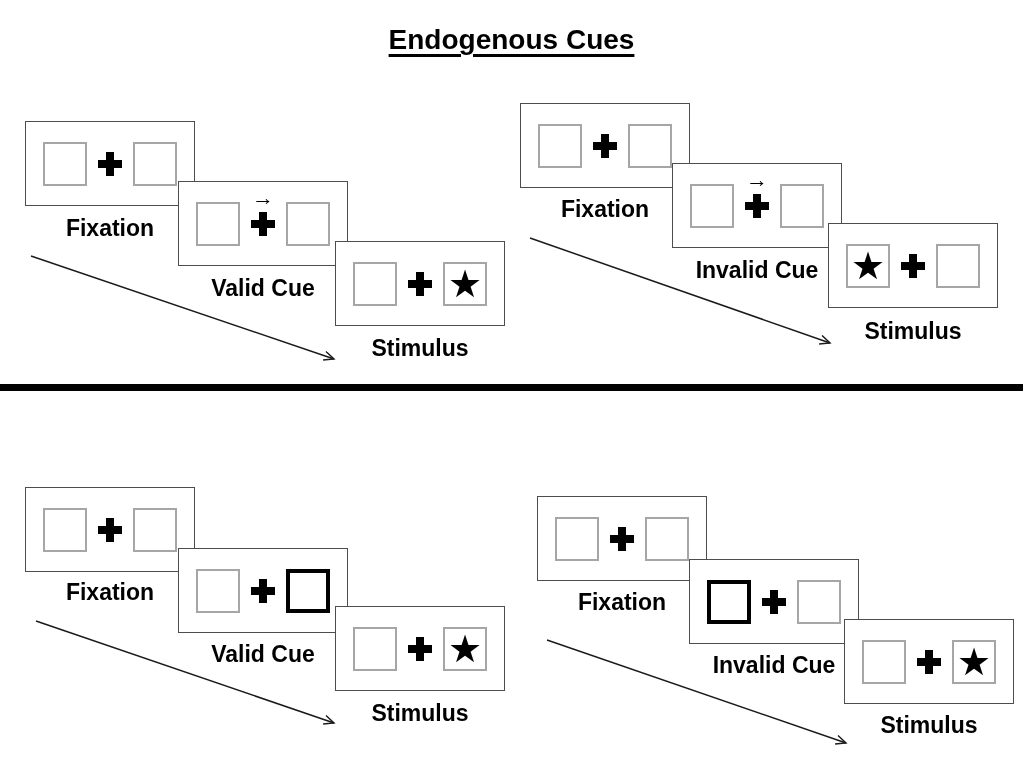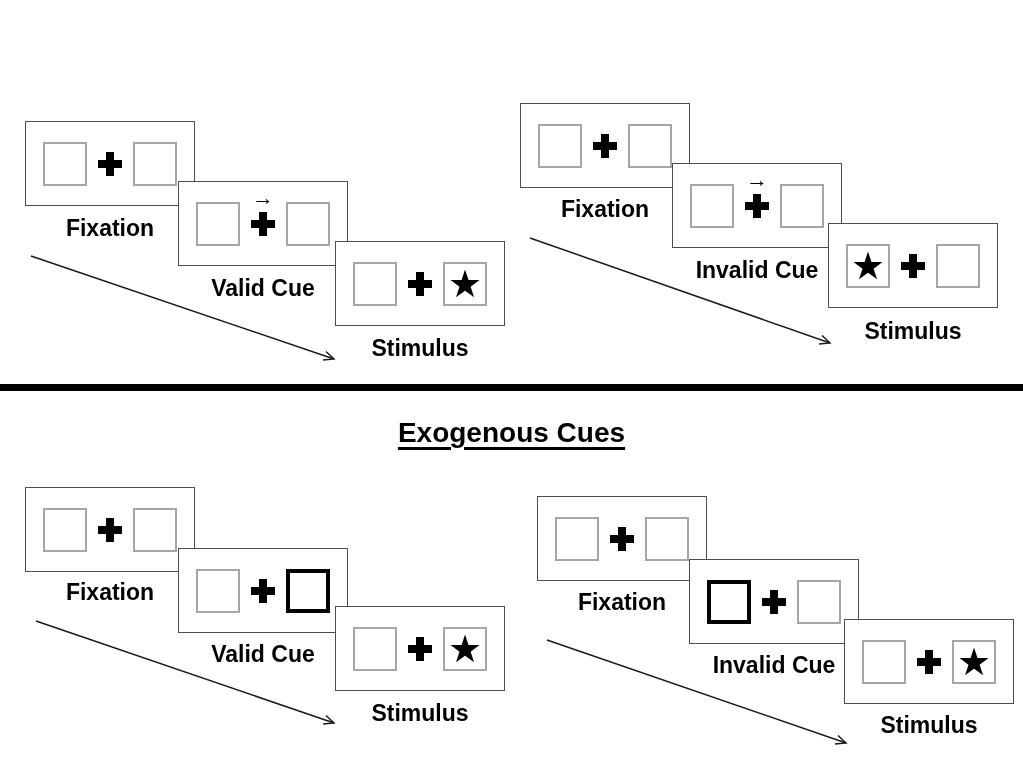--- a/index.html
+++ b/index.html
@@ -53,22 +53,22 @@
       <marker id="ah" markerWidth="14" markerHeight="12" refX="11" refY="5" orient="auto" markerUnits="userSpaceOnUse">
         <path d="M1,0.5 L11,5 L1,9.5" fill="none" stroke="#1a1a1a" stroke-width="1.4"></path>
       </marker>
     </defs>
     <line x1="31" y1="256" x2="334" y2="359" stroke="#1a1a1a" stroke-width="1.5" marker-end="url(#ah)"></line>
     <line x1="530" y1="238" x2="830" y2="343" stroke="#1a1a1a" stroke-width="1.5" marker-end="url(#ah)"></line>
     <line x1="36" y1="621" x2="334" y2="723" stroke="#1a1a1a" stroke-width="1.5" marker-end="url(#ah)"></line>
     <line x1="547" y1="640" x2="846" y2="743" stroke="#1a1a1a" stroke-width="1.5" marker-end="url(#ah)"></line>
   </svg>
 
+  <div id="title-endo" class="section-title"><span>Endogenous Cues</span></div>
   <div id="divider"></div>
-  <div id="title-exo" class="section-title"><span>Exogenous Cues</span></div>
 
   <div class="panel" style="left:25px;top:121px;z-index:1">
     <span class="sq"></span>
     <span class="pluswrap">
         <span class="plus"></span>
       </span>
     <span class="sq"></span>
   </div>
   <div class="plabel" style="left:25px;top:215px">Fixation</div>
 

